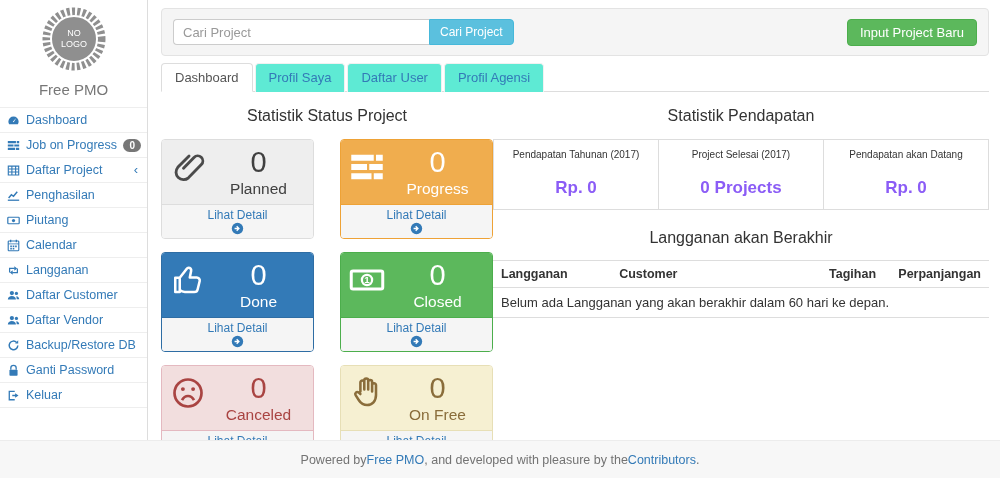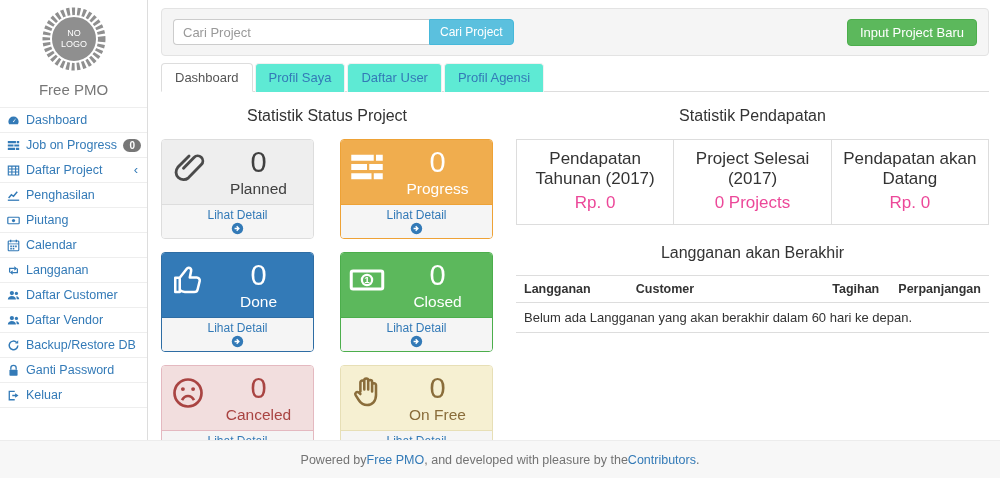--- a/index.html
+++ b/index.html
@@ -26,21 +26,21 @@
   .search-input::placeholder { color:#999; }
   .btn { font-family:"Liberation Sans", sans-serif; cursor:pointer; }
   .btn-info { height:26px; background:#5bc0de; border:1px solid #46b8da; color:#fff; font-size:12px; padding:0 10px; border-radius:0 4px 4px 0; }
   .btn-success { margin-left:auto; background:#5cb85c; border:1px solid #4cae4c; color:#fff; font-size:13px; padding:5px 12px; border-radius:4px; }
 
   .tabs { margin:7px 11px 0 12px; display:flex; border-bottom:1px solid #ddd; }
   .tab { font-size:13px; padding:6px 13px; margin-right:2px; border:1px solid transparent; border-bottom:none; border-radius:4px 4px 0 0; color:#337ab7; cursor:pointer; margin-bottom:-1px; }
   .tab.inactive { border-color:#f1f1f1; background:#5eead4; }
   .tab.active { background:#fff; border-color:#ddd; border-bottom:1px solid #fff; color:#555; cursor:default; }
 
-  .content { display:flex; padding:15px 11px 0 12px; gap:23px; }
+  .content { display:flex; padding:15px 11px 0 12px; }
   .section-title { font-size:16px; color:#333; text-align:center; margin-bottom:14px; }
 
   
   .left-col { width:332px; flex:0 0 332px; }
   .cards { display:grid; grid-template-columns:153px 153px; justify-content:space-between; row-gap:13px; }
   .card { border:1px solid var(--bc); border-radius:4px; overflow:hidden; background:#fff; }
   .card-body { height:64px; background:var(--bg); color:var(--fg); display:flex; padding:7px 8px; }
   .card-icon { width:42px; display:flex; align-items:flex-start; padding-top:2px; }
   .card-icon svg { width:36px; height:36px; }
   .card-right { flex:1; display:flex; flex-direction:column; align-items:center; justify-content:center; }
@@ -52,22 +52,22 @@
   .card--progress { --bc:#eea236;  --bg:#f0ad4e; --fg:#fff; }
   .card--done     { --bc:#2e6da4;  --bg:#337ab7; --fg:#fff; }
   .card--closed   { --bc:#4cae4c;  --bg:#5cb85c; --fg:#fff; }
   .card--canceled { --bc:#e4b9c0;  --bg:#f2dede; --fg:#a94442; }
   .card--onhold   { --bc:#e7dfb6;  --bg:#f6f0d2; --fg:#8a6d3b; }
 
   
   .right-col { flex:1; }
   .stats-table { width:100%; border-collapse:collapse; }
   .stats-table td { border:1px solid #ddd; text-align:center; padding:9px 6px 11px; width:33.33%; }
-  .stat-label { font-size:17px; color:#333; }
-  .stat-value { font-size:17px; color:#ec4899; margin-top:4px; cursor:pointer; }
+  .stat-label { font-size:10px; color:#333; }
+  .stat-value { font-size:17px; color:#8b5cf6; margin-top:18px; cursor:pointer;font-weight:bold; }
   .sub-title { margin-top:19px; margin-bottom:13px; }
   .sub-table { width:100%; border-collapse:collapse; }
   .sub-table th { font-size:12.5px; text-align:left; padding:6px 8px; border-top:1px solid #ddd; border-bottom:1px solid #ddd; color:#333; }
   .sub-table td { font-size:13px; padding:7px 8px; border-bottom:1px solid #ddd; color:#333; }
 
   
   .footer { position:absolute; left:0; right:0; bottom:0; height:38px; background:#f7f7f7; border-top:1px solid #ececec; display:flex; align-items:center; justify-content:center; font-size:12.5px; color:#737373; }
   .footer a, .link { color:#337ab7; text-decoration:none; cursor:pointer; }
 </style>
 </head>

